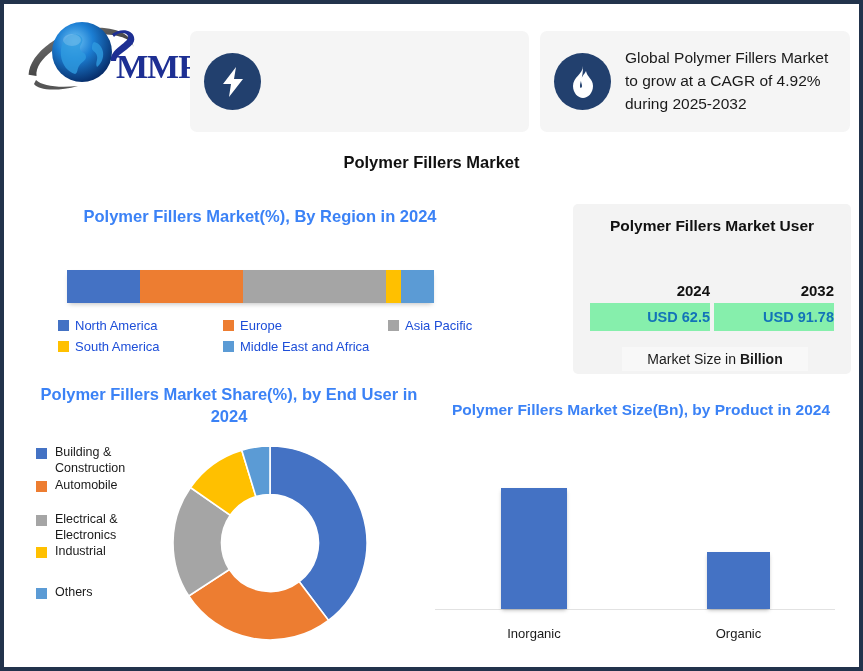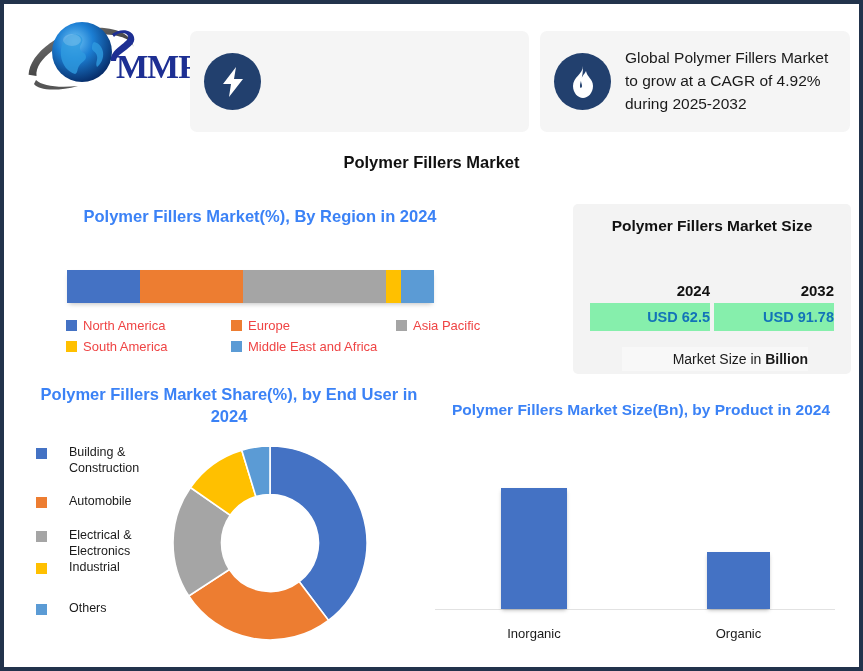--- a/index.html
+++ b/index.html
@@ -69,23 +69,23 @@
   
   #region-bar {
     position: absolute; left: 63px; top: 266px;
     width: 367px; height: 33px;
     display: flex;
     box-shadow: 0 3px 5px -2px rgba(0,0,0,0.25);
   }
   #region-bar .seg { height: 100%; }
 
   #region-legend {
-    position: absolute; left: 62px; top: 311px; width: 420px;
+    position: absolute; left: 54px; top: 311px; width: 420px;
     display: flex; flex-wrap: wrap;
-    font-size: 13px; color: #ef4444;
+    font-size: 13px; color: #1d4ed8;
   }
   #region-legend .li {
     display: flex; align-items: center; gap: 6px;
     height: 21px;
   }
   #region-legend .li:nth-child(1) { width: 165px; }
   #region-legend .li:nth-child(2) { width: 165px; }
   #region-legend .li:nth-child(3) { width: 90px; }
   #region-legend .li:nth-child(4) { width: 165px; }
   #region-legend .li:nth-child(5) { width: 200px; }
@@ -107,33 +107,33 @@
   #ms-col-b { left: 141px; }
   .ms-year { font-size: 15px; font-weight: bold; color: #111; margin-bottom: 4px; }
   .ms-val {
     background: #86efac;
     font-size: 14.5px; font-weight: bold; color: #1273b8;
     padding: 6px 0;
   }
   #ms-foot {
     position: absolute; left: 49px; top: 143px; width: 186px;
     background: #f8f8f8;
-    text-align: right; font-size: 14px; color: #1a1a1a;
+    text-align: center; font-size: 14px; color: #1a1a1a;
     padding: 4px 0;
   }
   #ms-foot b { font-weight: bold; }
 
   
   #donut { position: absolute; left: 160px; top: 433px; width: 215px; height: 212px; }
   #donut-legend {
     position: absolute; left: 32px; top: 440px; width: 125px;
     font-size: 12.5px; color: #1a1a1a; line-height: 1.3;
   }
   #donut-legend .dli {
-    display: flex; align-items: flex-start; gap: 22px;
+    display: flex; align-items: flex-start; gap: 8px;
   }
   #donut-legend .dli .swatch { margin-top: 4px; }
 
   
   #prod-chart { position: absolute; left: 425px; top: 455px; width: 420px; height: 190px; }
   #prod-axis {
     position: absolute; left: 6px; top: 150px; width: 400px; height: 1px;
     background: #e2e2e2;
   }
   .prod-bar { position: absolute; bottom: 40px; background: #4472c4;
@@ -224,41 +224,41 @@
         <span class="swatch" style="background: rgb(255, 192, 0);"></span>
         <span>South America</span>
       </div>
       <div class="li">
         <span class="swatch" style="background: rgb(91, 155, 213);"></span>
         <span>Middle East and Africa</span>
       </div>
     </div>
 
   <div id="ms-card">
-    <div id="ms-title">Polymer Fillers Market Size</div>
+    <div id="ms-title">Polymer Fillers Market User</div>
     <div class="ms-col" id="ms-col-a">
       <div class="ms-year">2024</div>
       <div class="ms-val">USD 62.5</div>
     </div>
     <div class="ms-col" id="ms-col-b">
       <div class="ms-year">2032</div>
       <div class="ms-val">USD 91.78</div>
     </div>
     <div id="ms-foot">
       <span>Market Size in </span><b>Billion</b>
     </div>
   </div>
 
   <div class="sect-title" id="donut-title">Polymer Fillers Market Share(%), by End User in 2024</div>
   <div id="donut-legend">
       <div class="dli" style="margin-top: 0px;">
         <span class="swatch" style="background: rgb(68, 114, 196);"></span>
         <span>Building &amp; Construction</span>
       </div>
-      <div class="dli" style="margin-top: 16px;">
+      <div class="dli" style="margin-top: 0px;">
         <span class="swatch" style="background: rgb(237, 125, 49);"></span>
         <span>Automobile</span>
       </div>
       <div class="dli" style="margin-top: 18px;">
         <span class="swatch" style="background: rgb(165, 165, 165);"></span>
         <span>Electrical &amp; Electronics</span>
       </div>
       <div class="dli" style="margin-top: 0px;">
         <span class="swatch" style="background: rgb(255, 192, 0);"></span>
         <span>Industrial</span>

